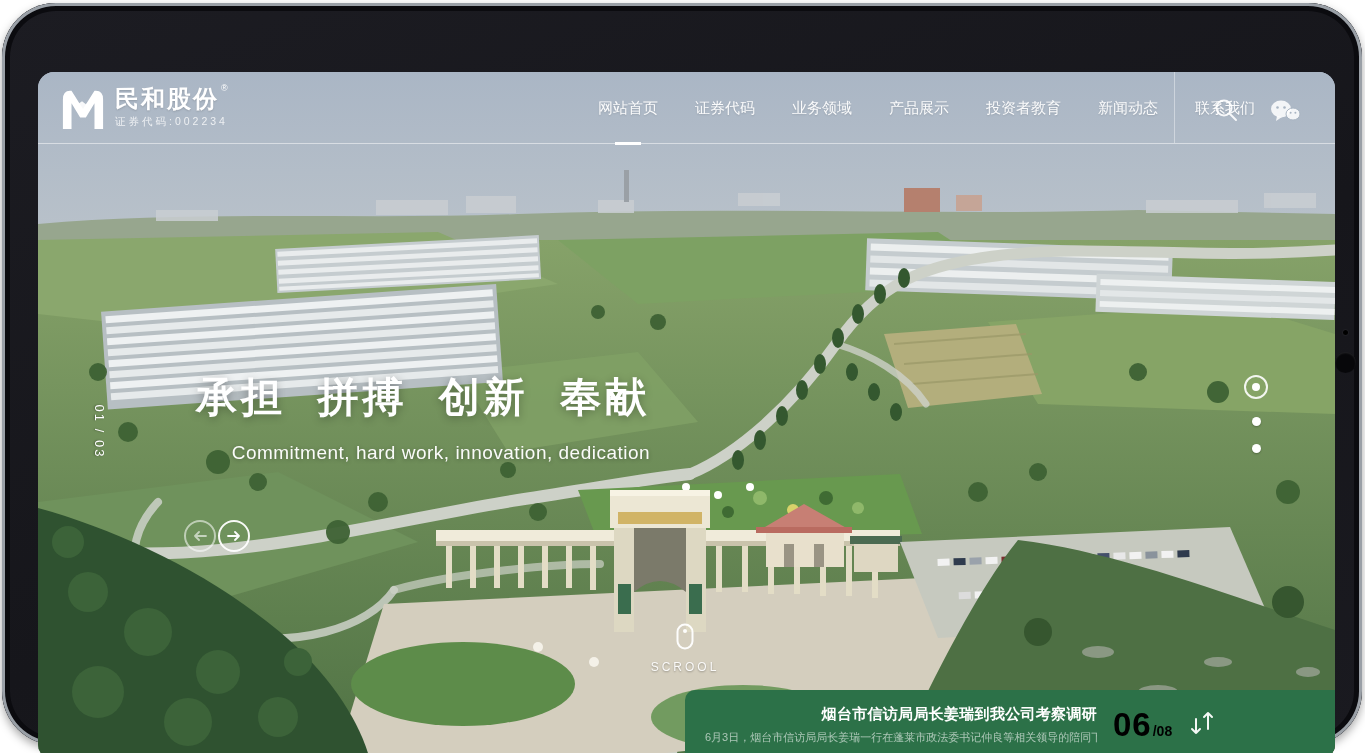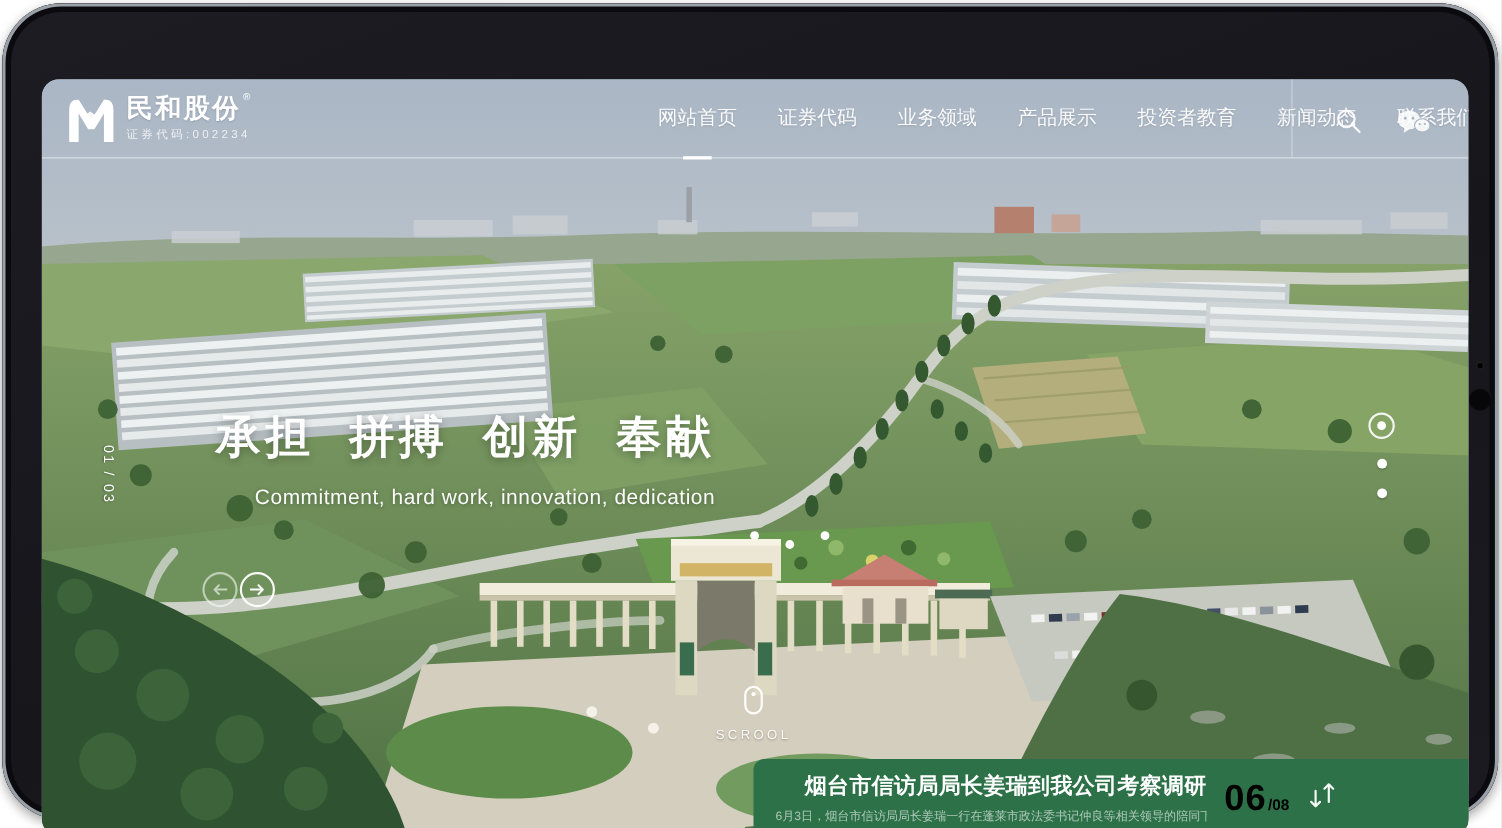--- a/index.html
+++ b/index.html
@@ -28,21 +28,21 @@
     border-bottom:1px solid rgba(255,255,255,.5); }
   .logo { position:absolute; left:22px; top:14px; display:flex; align-items:flex-start; gap:9px; color:#fff; }
   .logo-mark { width:46px; height:44px; }
   .logo-text { display:flex; flex-direction:column; }
   .logo-name-row { display:flex; align-items:flex-start; }
   .logo-name { font-size:24px; font-weight:bold; letter-spacing:2px; line-height:26px; text-shadow:0 1px 2px rgba(0,0,0,.15);}
   .logo-reg { font-size:9px; margin-left:2px; margin-top:-3px; }
   .logo-code { font-size:10.5px; letter-spacing:3px; color:rgba(255,255,255,.78); margin-top:3px; }
 
   .main-nav { position:absolute; left:560px; top:0; height:71px; display:flex; gap:37px; }
-  .nav-item { position:relative; height:71px; line-height:71px; font-size:18px;
+  .nav-item { position:relative; height:71px; line-height:71px; font-size:15px;
     color:rgba(255,255,255,.95); cursor:pointer; white-space:nowrap; text-shadow:0 1px 2px rgba(0,0,0,.12); }
   .nav-item .active-bar { display:none; }
   .nav-item.active .active-bar { display:block; position:absolute; left:50%; bottom:-2px;
     transform:translateX(-50%); width:26px; height:3px; background:#fff; }
 
   .header-divider { position:absolute; left:1136px; top:0; width:1px; height:71px; background:rgba(255,255,255,.4); }
   .icon-btn { position:absolute; cursor:pointer; }
   .search-btn { left:1175px; top:25px; width:26px; height:26px; }
   .wechat-btn { left:1231px; top:27px; width:32px; height:24px; }
 
@@ -73,21 +73,21 @@
 
   
   .scroll-hint { position:absolute; left:607px; top:551px; width:80px; text-align:center;
     color:rgba(255,255,255,.92); z-index:4; cursor:pointer; }
   .scroll-label { font-size:12px; letter-spacing:3px; margin-top:6px; text-shadow:0 1px 2px rgba(0,0,0,.3); }
 
   
   .news-banner { position:absolute; left:647px; top:618px; width:650px; height:70px;
     background:#2c7148; border-top-left-radius:10px; display:flex; align-items:center; z-index:5; }
   .news-text { width:392px; margin-left:20px; text-align:right; color:#fff; overflow:hidden; cursor:pointer; }
-  .news-title { font-size:20px; font-weight:bold; letter-spacing:.3px; white-space:nowrap;font-family:Liberation Serif, serif; }
+  .news-title { font-size:15px; font-weight:bold; letter-spacing:.3px; white-space:nowrap;font-family:Liberation Serif, serif; }
   .news-excerpt { margin-top:6px; font-size:11px; color:rgba(255,255,255,.6); white-space:nowrap; }
   .news-number { margin-left:16px; display:flex; align-items:baseline; color:#000000; }
   .num-big { font-size:33px; font-weight:bold; letter-spacing:1px; }
   .num-small { font-size:14px; font-weight:bold; margin-left:1px; }
   .news-arrows { margin-left:16px; cursor:pointer; }
 </style>
 </head>
 <body>
 
 <div class="stage">

